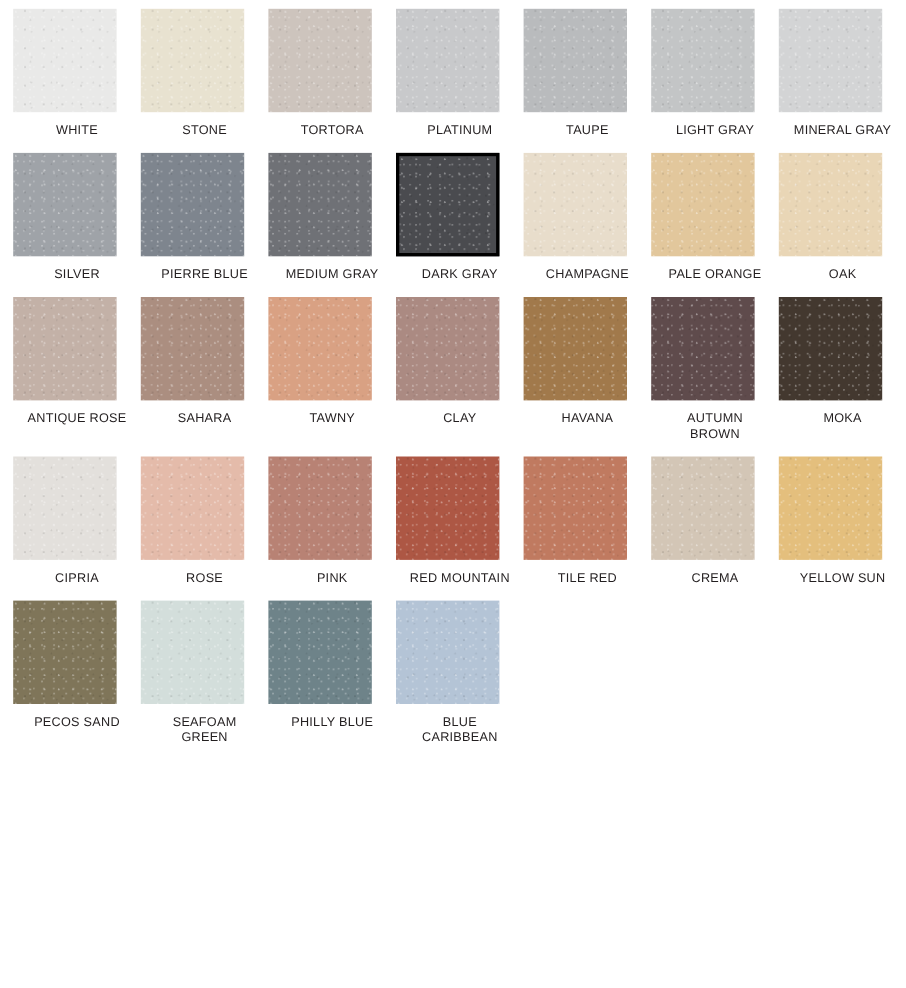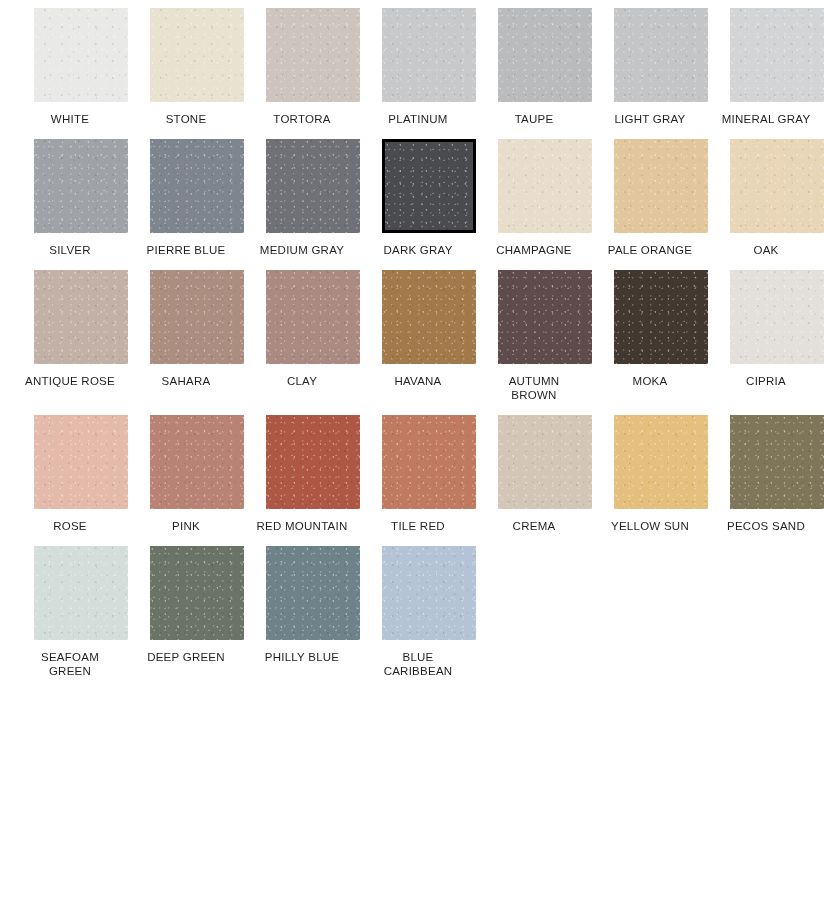--- a/index.html
+++ b/index.html
@@ -21,21 +21,21 @@
     padding: 8px 0 0 0;
     display: grid;
     grid-template-columns: repeat(7, 116px);
     justify-content: start;
     margin-left: 12px;
   }
   .swatch-cell {
     width: 116px;
     display: flex;
     flex-direction: column;
-    align-items: flex-end;
+    align-items: flex-start;
     margin-bottom: 13px;
   }
   .swatch-chip {
     width: 94px;
     height: 94px;
     position: relative;
     box-sizing: border-box;
     background-repeat: repeat;
     background-size: 36px 36px, 21px 21px, 100% 100%;
   }
@@ -131,20 +131,24 @@
     </div>
     <div class="swatch-cell">
       <div class="swatch-chip" style="background-color: rgb(195, 177, 167);"></div>
       <div class="swatch-label">ANTIQUE ROSE</div>
     </div>
     <div class="swatch-cell">
       <div class="swatch-chip" style="background-color: rgb(171, 142, 128);"></div>
       <div class="swatch-label">SAHARA</div>
     </div>
     <div class="swatch-cell">
+      <div class="swatch-chip" style="background-color: rgb(217, 161, 131);"></div>
+      <div class="swatch-label">TAWNY</div>
+    </div>
+    <div class="swatch-cell">
       <div class="swatch-chip" style="background-color: rgb(171, 138, 130);"></div>
       <div class="swatch-label">CLAY</div>
     </div>
     <div class="swatch-cell">
       <div class="swatch-chip" style="background-color: rgb(161, 121, 75);"></div>
       <div class="swatch-label">HAVANA</div>
     </div>
     <div class="swatch-cell">
       <div class="swatch-chip" style="background-color: rgb(95, 75, 76);"></div>
       <div class="swatch-label">AUTUMN
@@ -185,24 +189,20 @@
     <div class="swatch-cell">
       <div class="swatch-chip" style="background-color: rgb(127, 117, 89);"></div>
       <div class="swatch-label">PECOS SAND</div>
     </div>
     <div class="swatch-cell">
       <div class="swatch-chip" style="background-color: rgb(211, 222, 219);"></div>
       <div class="swatch-label">SEAFOAM
 GREEN</div>
     </div>
     <div class="swatch-cell">
-      <div class="swatch-chip" style="background-color: rgb(107, 115, 102);"></div>
-      <div class="swatch-label">DEEP GREEN</div>
-    </div>
-    <div class="swatch-cell">
       <div class="swatch-chip" style="background-color: rgb(110, 131, 137);"></div>
       <div class="swatch-label">PHILLY BLUE</div>
     </div>
     <div class="swatch-cell">
       <div class="swatch-chip" style="background-color: rgb(180, 196, 214);"></div>
       <div class="swatch-label">BLUE
 CARIBBEAN</div>
     </div>
   </div>
 

